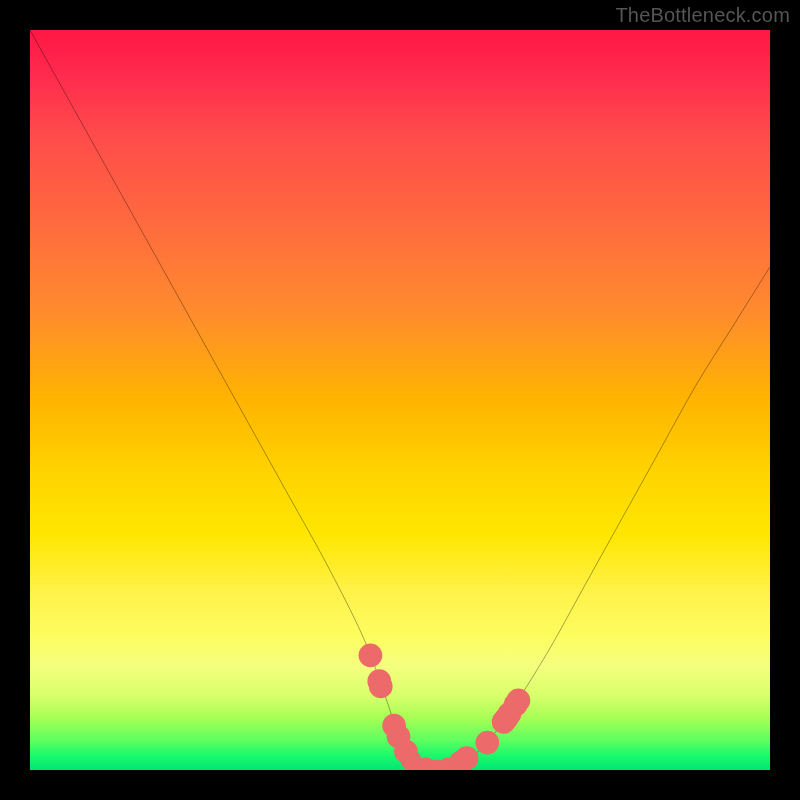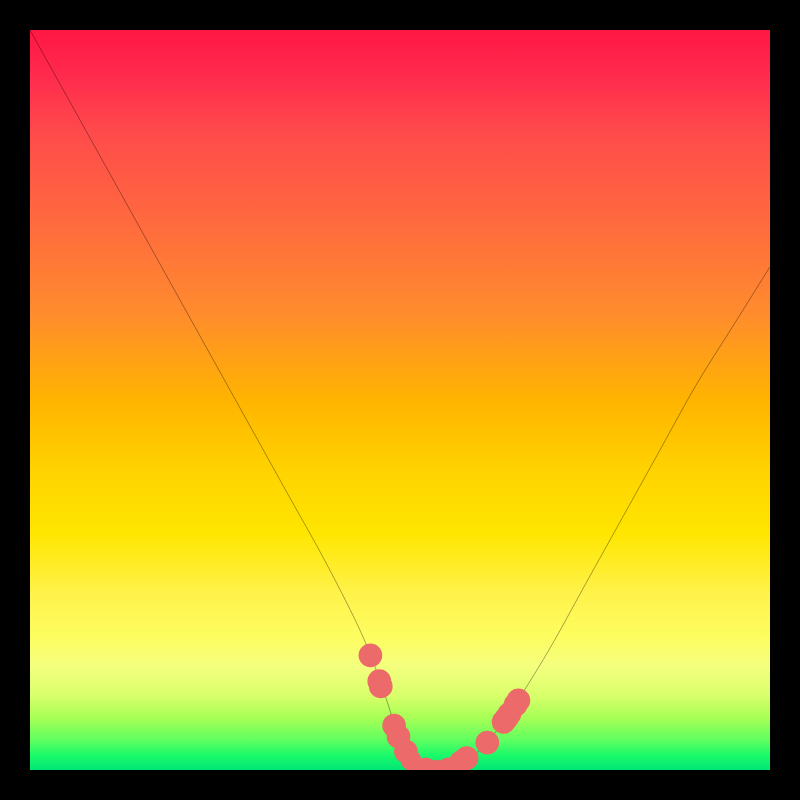--- a/index.html
+++ b/index.html
@@ -59,20 +59,21 @@
     font-size: 20px;
     font-weight: 500;
     letter-spacing: 0.2px;
     user-select: none;
   }
 </style>
 </head>
 <body>
 
 <div class="stage">
+  <div class="watermark">TheBottleneck.com</div>
   <div class="plot-area">
     <svg viewBox="0 0 100 100" preserveAspectRatio="none">
       <path id="curve-path" fill="none" stroke="#000000" stroke-width="0.35" vector-effect="non-scaling-stroke" d="M 0.000 0.000 C 0.833 1.500, 3.333 6.000, 5.000 9.000 C 6.667 12.000, 8.333 15.000, 10.000 18.000 C 11.667 21.000, 13.333 24.000, 15.000 27.000 C 16.667 30.000, 18.333 33.000, 20.000 36.000 C 21.667 39.000, 23.333 42.000, 25.000 45.000 C 26.667 48.000, 28.333 51.000, 30.000 54.000 C 31.667 57.000, 33.333 60.000, 35.000 63.000 C 36.667 66.000, 38.333 68.833, 40.000 72.000 C 41.667 75.167, 43.667 79.000, 45.000 82.000 C 46.333 85.000, 47.167 87.667, 48.000 90.000 C 48.833 92.333, 49.333 94.417, 50.000 96.000 C 50.667 97.583, 51.167 98.833, 52.000 99.500 C 52.833 100.167, 54.000 100.000, 55.000 100.000 C 56.000 100.000, 57.167 99.833, 58.000 99.500 C 58.833 99.167, 59.333 98.583, 60.000 98.000 C 60.667 97.417, 61.167 97.000, 62.000 96.000 C 62.833 95.000, 63.667 94.000, 65.000 92.000 C 66.333 90.000, 68.333 86.833, 70.000 84.000 C 71.667 81.167, 73.333 78.000, 75.000 75.000 C 76.667 72.000, 78.333 69.000, 80.000 66.000 C 81.667 63.000, 83.333 60.000, 85.000 57.000 C 86.667 54.000, 88.333 50.833, 90.000 48.000 C 91.667 45.167, 93.333 42.667, 95.000 40.000 C 96.667 37.333, 99.167 33.333, 100.000 32.000"></path>
       <g id="markers-group">
           <circle cx="46.000" cy="84.500" r="1.600" fill="#ed6a6a"></circle>
           <circle cx="47.200" cy="88.000" r="1.600" fill="#ed6a6a"></circle>
           <circle cx="47.400" cy="88.700" r="1.600" fill="#ed6a6a"></circle>
           <circle cx="49.200" cy="94.000" r="1.600" fill="#ed6a6a"></circle>
           <circle cx="49.800" cy="95.500" r="1.600" fill="#ed6a6a"></circle>
           <circle cx="50.800" cy="97.500" r="1.600" fill="#ed6a6a"></circle>

